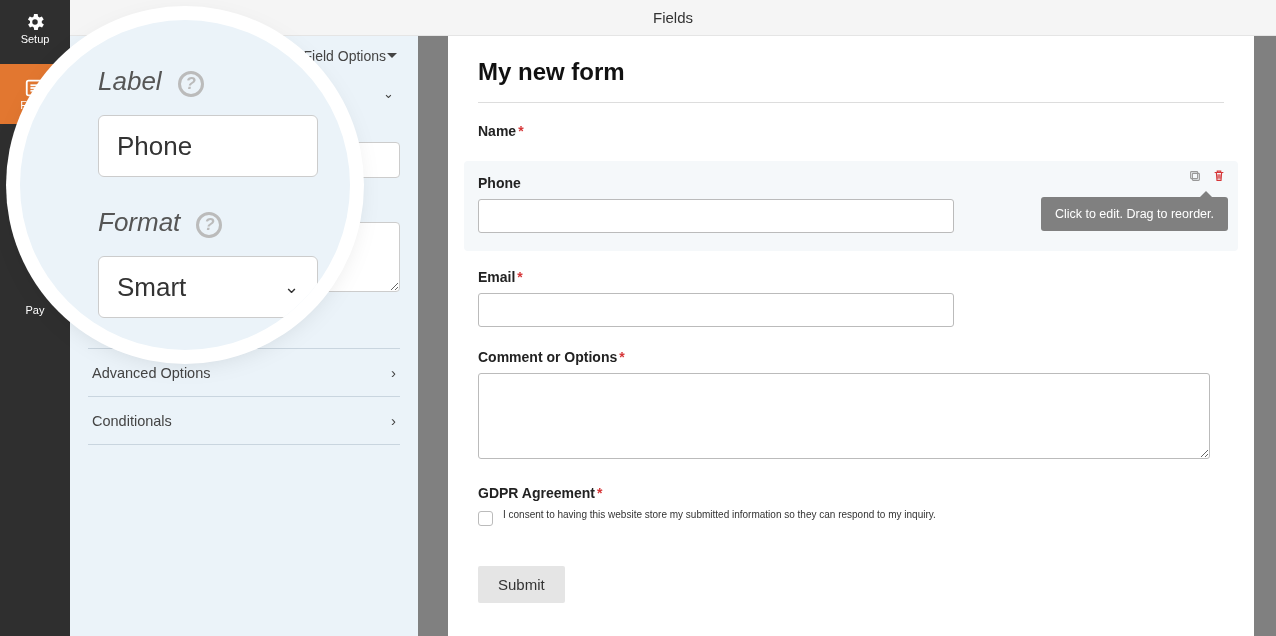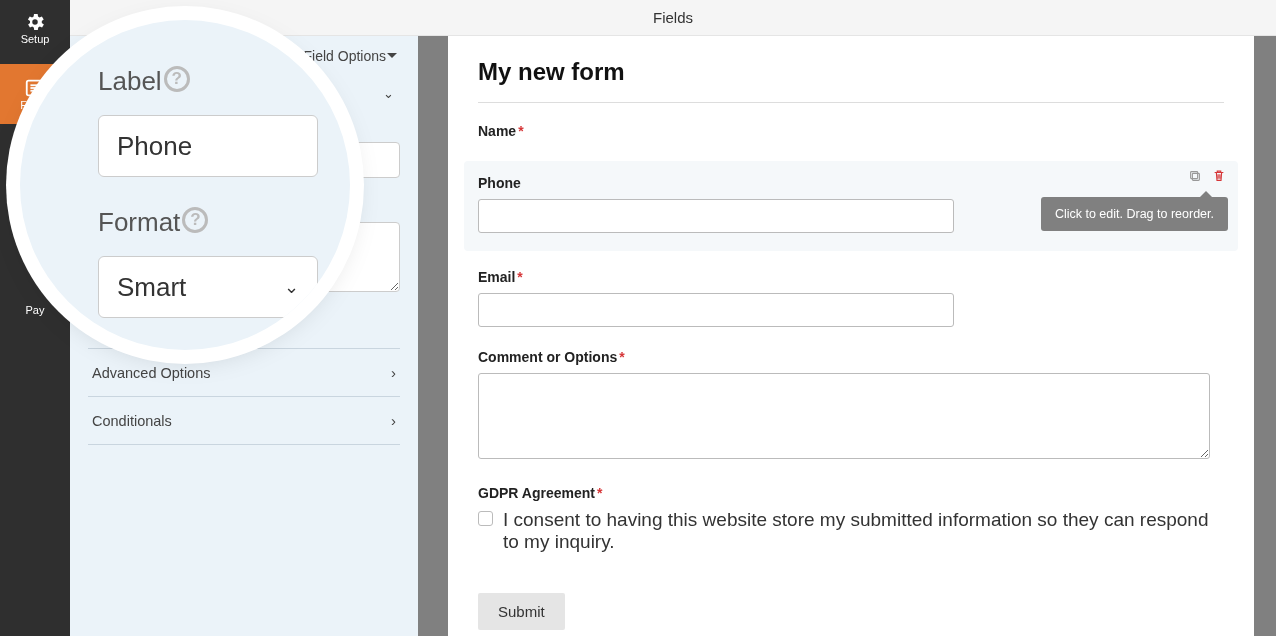--- a/index.html
+++ b/index.html
@@ -47,27 +47,27 @@
   .field-block { margin-bottom: 22px; }
   
   .phone-block { background: #f5f8fa; border-radius: 4px; padding: 14px 14px 18px; margin: 4px -14px 18px; position: relative; }
   .phone-block .flabel { font-weight: 600; }
   .phone-actions { position: absolute; top: 8px; right: 12px; display: flex; gap: 10px; align-items: center; }
   .phone-actions svg { width: 14px; height: 14px; }
   .tooltip { position: absolute; right: 10px; top: 36px; background: #808080; color: #fff; font-size: 12.5px; padding: 10px 14px; border-radius: 3px; white-space: nowrap; }
   .tooltip::before { content:""; position:absolute; top:-6px; right:16px; border:6px solid transparent; border-bottom-color:#808080; border-top:none;}
 
   .ftextarea { width: 732px; height: 86px; border: 1px solid #bbb; border-radius: 3px; background:#fff; resize: both; }
-  .gdpr-row { display:flex; gap:10px; align-items:flex-start; margin-top:8px; font-size:19px; color:#333;}
+  .gdpr-row { display:flex; gap:10px; align-items:flex-start; margin-top:8px; font-size:10px; color:#333;}
   .gdpr-row .cb { width:15px; height:15px; border:1px solid #bbb; border-radius:3px; background:#fff; margin-top:2px; flex-shrink:0;}
   .submit-btn { margin-top: 18px; padding: 10px 20px; background: #e5e5e5; border: none; font-size: 15px; color:#333; cursor: pointer; border-radius:2px;}
   
   
   .magnifier { position: absolute; left: 20px; top: 20px; width: 330px; height: 330px; border-radius: 50%; background: #ebf3f9; z-index: 50; box-shadow: 0 0 0 14px #fff, 0 6px 30px rgba(0,0,0,0.18); overflow: hidden; padding: 46px 30px 0 78px;}
-  .mag-label { font-size: 26px; color: #555; display:flex; align-items:flex-start; gap: 2px; margin-bottom: 18px;}
+  .mag-label { font-size: 26px; color: #555; display:flex; align-items:flex-end; gap: 16px; margin-bottom: 18px; font-style: italic;}
   .mag-help { width:26px; height:26px; border:3px solid #bbb; border-radius:50%; color:#bbb; display:flex; align-items:center; justify-content:center; font-size:17px; font-weight:700;}
   .mag-input { width: 220px; height: 62px; background:#fff; border:1px solid #ccc; border-radius:6px; display:flex; align-items:center; padding: 0 18px; font-size: 26px; color:#333; margin-bottom: 30px;}
   .mag-select { width: 220px; height: 62px; background:#fff; border:1px solid #ccc; border-radius:6px; display:flex; align-items:center; justify-content:space-between; padding: 8px 18px; font-size: 26px; color:#333;}
 </style>
 </head>
 <body>
 
 <div class="left-nav">
   <div class="nav-item nav-item-settings">
     <svg viewBox="0 0 24 24" fill="#fff">

